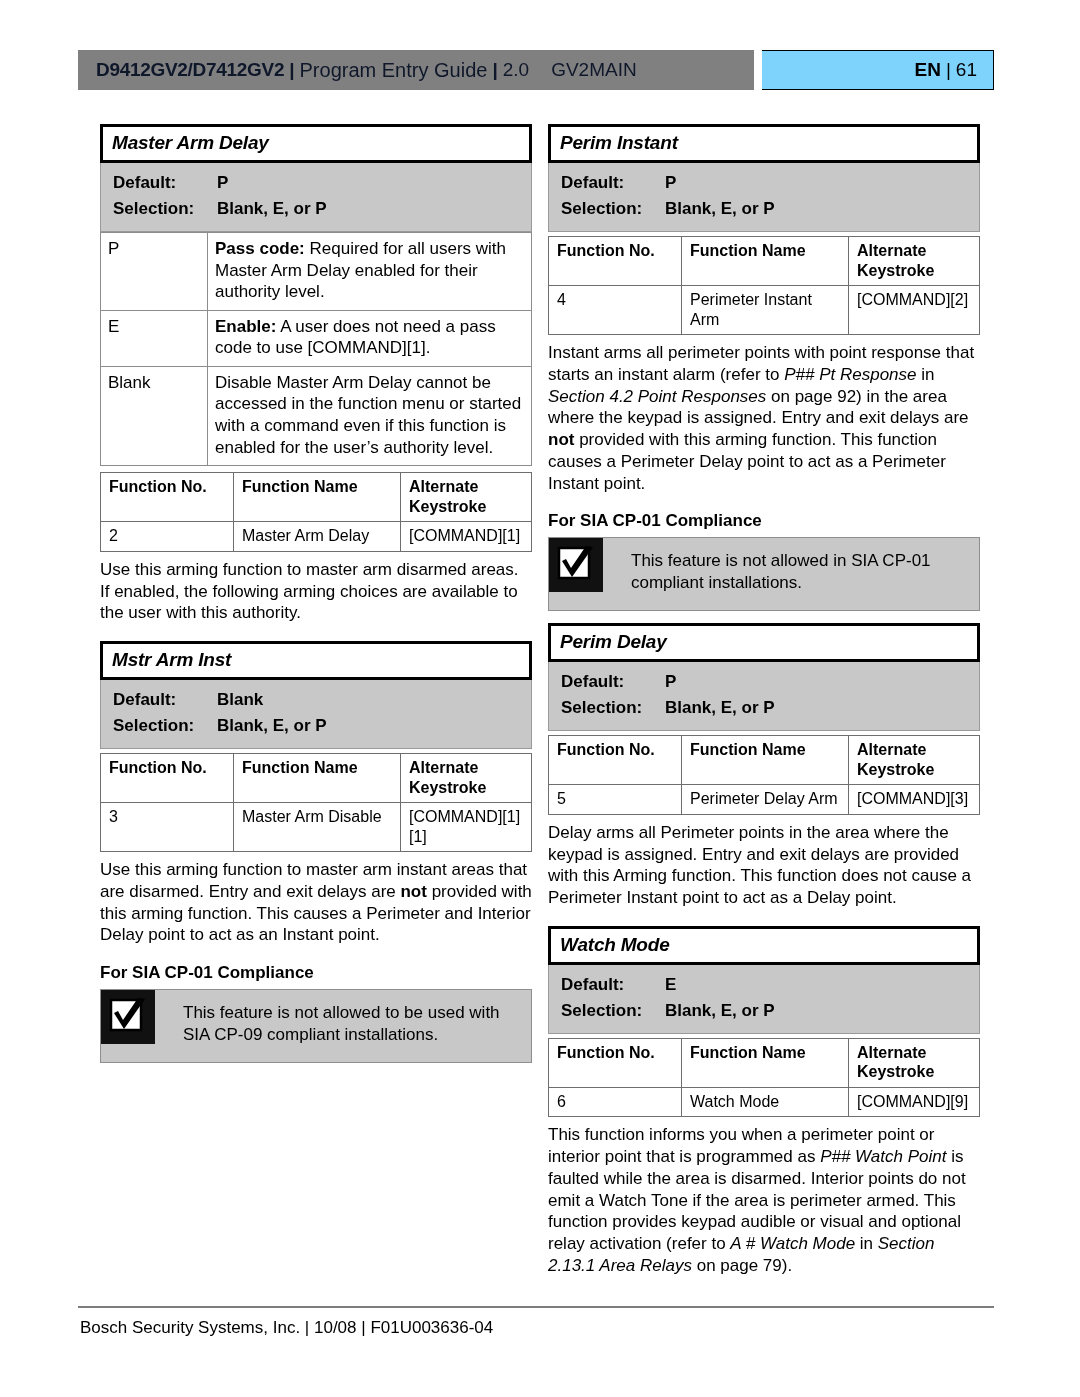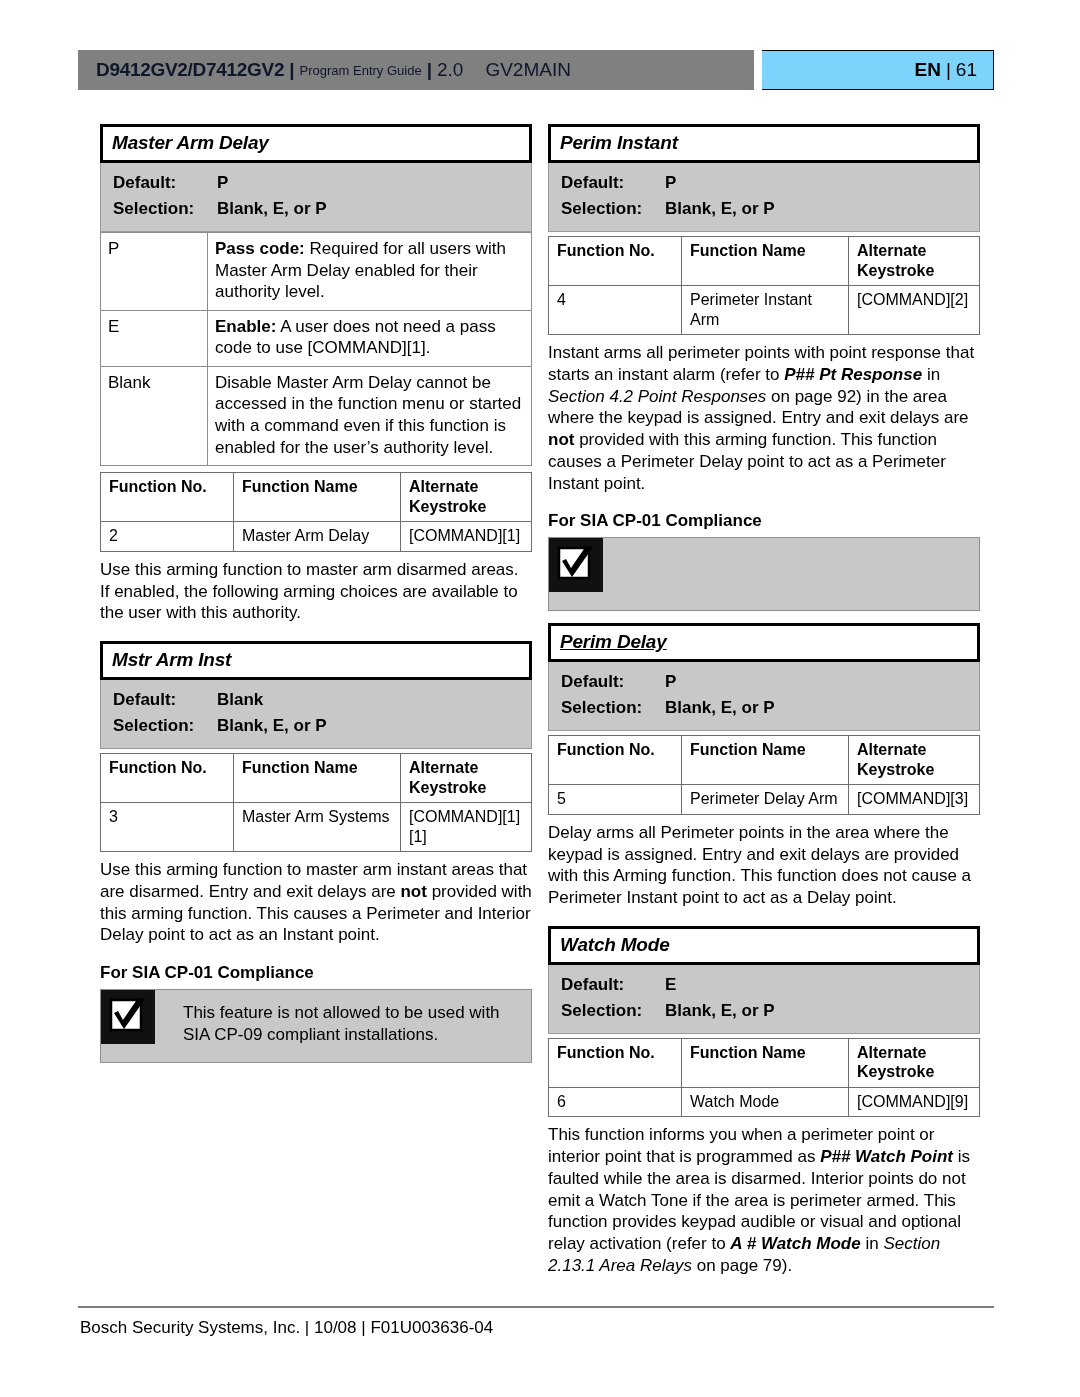--- a/index.html
+++ b/index.html
@@ -46,21 +46,21 @@
     font-weight: bold;
     font-size: 19px;
     letter-spacing: -0.3px;
   }
   .header-sep {
     font-weight: bold;
     font-size: 19px;
     margin: 0 5px;
   }
   .header-title-light {
-    font-size: 13px;
+    font-size: 20px;
     font-weight: normal;
   }
   .header-ver {
     font-size: 19px;
     font-weight: normal;
   }
   .header-mod {
     font-size: 19px;
     font-weight: normal;
     margin-left: 22px;
@@ -183,21 +183,21 @@
 
   
   .para {
     font-size: 17px;
     line-height: 1.28;
     margin-top: 7px;
     text-align: left;
   }
   .para b { font-weight: bold; }
   .para i { font-style: italic; }
-  .para .bi { font-weight: bold; font-style: italic; }
+  .para .bi { font-weight: normal; font-style: italic; }
 
   
   .compl-head {
     font-weight: bold;
     font-size: 17px;
     margin-top: 12px;
     margin-bottom: 6px;
   }
 
   
@@ -330,21 +330,21 @@
       <thead>
         <tr>
           <th class="fn-col-1">Function No.</th>
           <th class="fn-col-2">Function Name</th>
           <th class="fn-col-3">Alternate Keystroke</th>
         </tr>
       </thead>
       <tbody>
         <tr>
           <td>3</td>
-          <td>Master Arm Systems</td>
+          <td>Master Arm Disable</td>
           <td>[COMMAND][1][1]</td>
         </tr>
       </tbody>
     </table>
 
     <p class="para"><span>Use this arming function to master arm instant areas that are disarmed. Entry and exit delays are </span><b>not</b><span> provided with this arming function. This causes a Perimeter and Interior Delay point to act as an Instant point.</span></p>
 
     <div class="compl-head">For SIA CP-01 Compliance</div>
 
     <div class="notice">
@@ -395,23 +395,24 @@
 
     <div class="compl-head">For SIA CP-01 Compliance</div>
 
     <div class="notice">
       <div class="notice-icon">
         <svg width="42" height="42" viewBox="0 0 42 42" aria-hidden="true">
           <rect x="4" y="4" width="30" height="30" fill="#ffffff" stroke="#000000" stroke-width="2.5"></rect>
           <path d="M7 17 L17 33 L38 3 L31 2 L16 24 L11 15 Z" fill="#000000"></path>
         </svg>
       </div>
-    </div>
-
-    <div class="section-title" style="margin-top:12px;text-decoration:underline;">Perim Delay</div>
+      <div class="notice-text">This feature is not allowed in SIA CP-01 compliant installations.</div>
+    </div>
+
+    <div class="section-title" style="margin-top:12px;">Perim Delay</div>
 
     <div class="ds-block">
       <div class="ds-row">
         <span class="ds-label">Default:</span>
         <span class="ds-value">P</span>
       </div>
       <div class="ds-row">
         <span class="ds-label">Selection:</span>
         <span class="ds-value">Blank, E, or P</span>
       </div>

